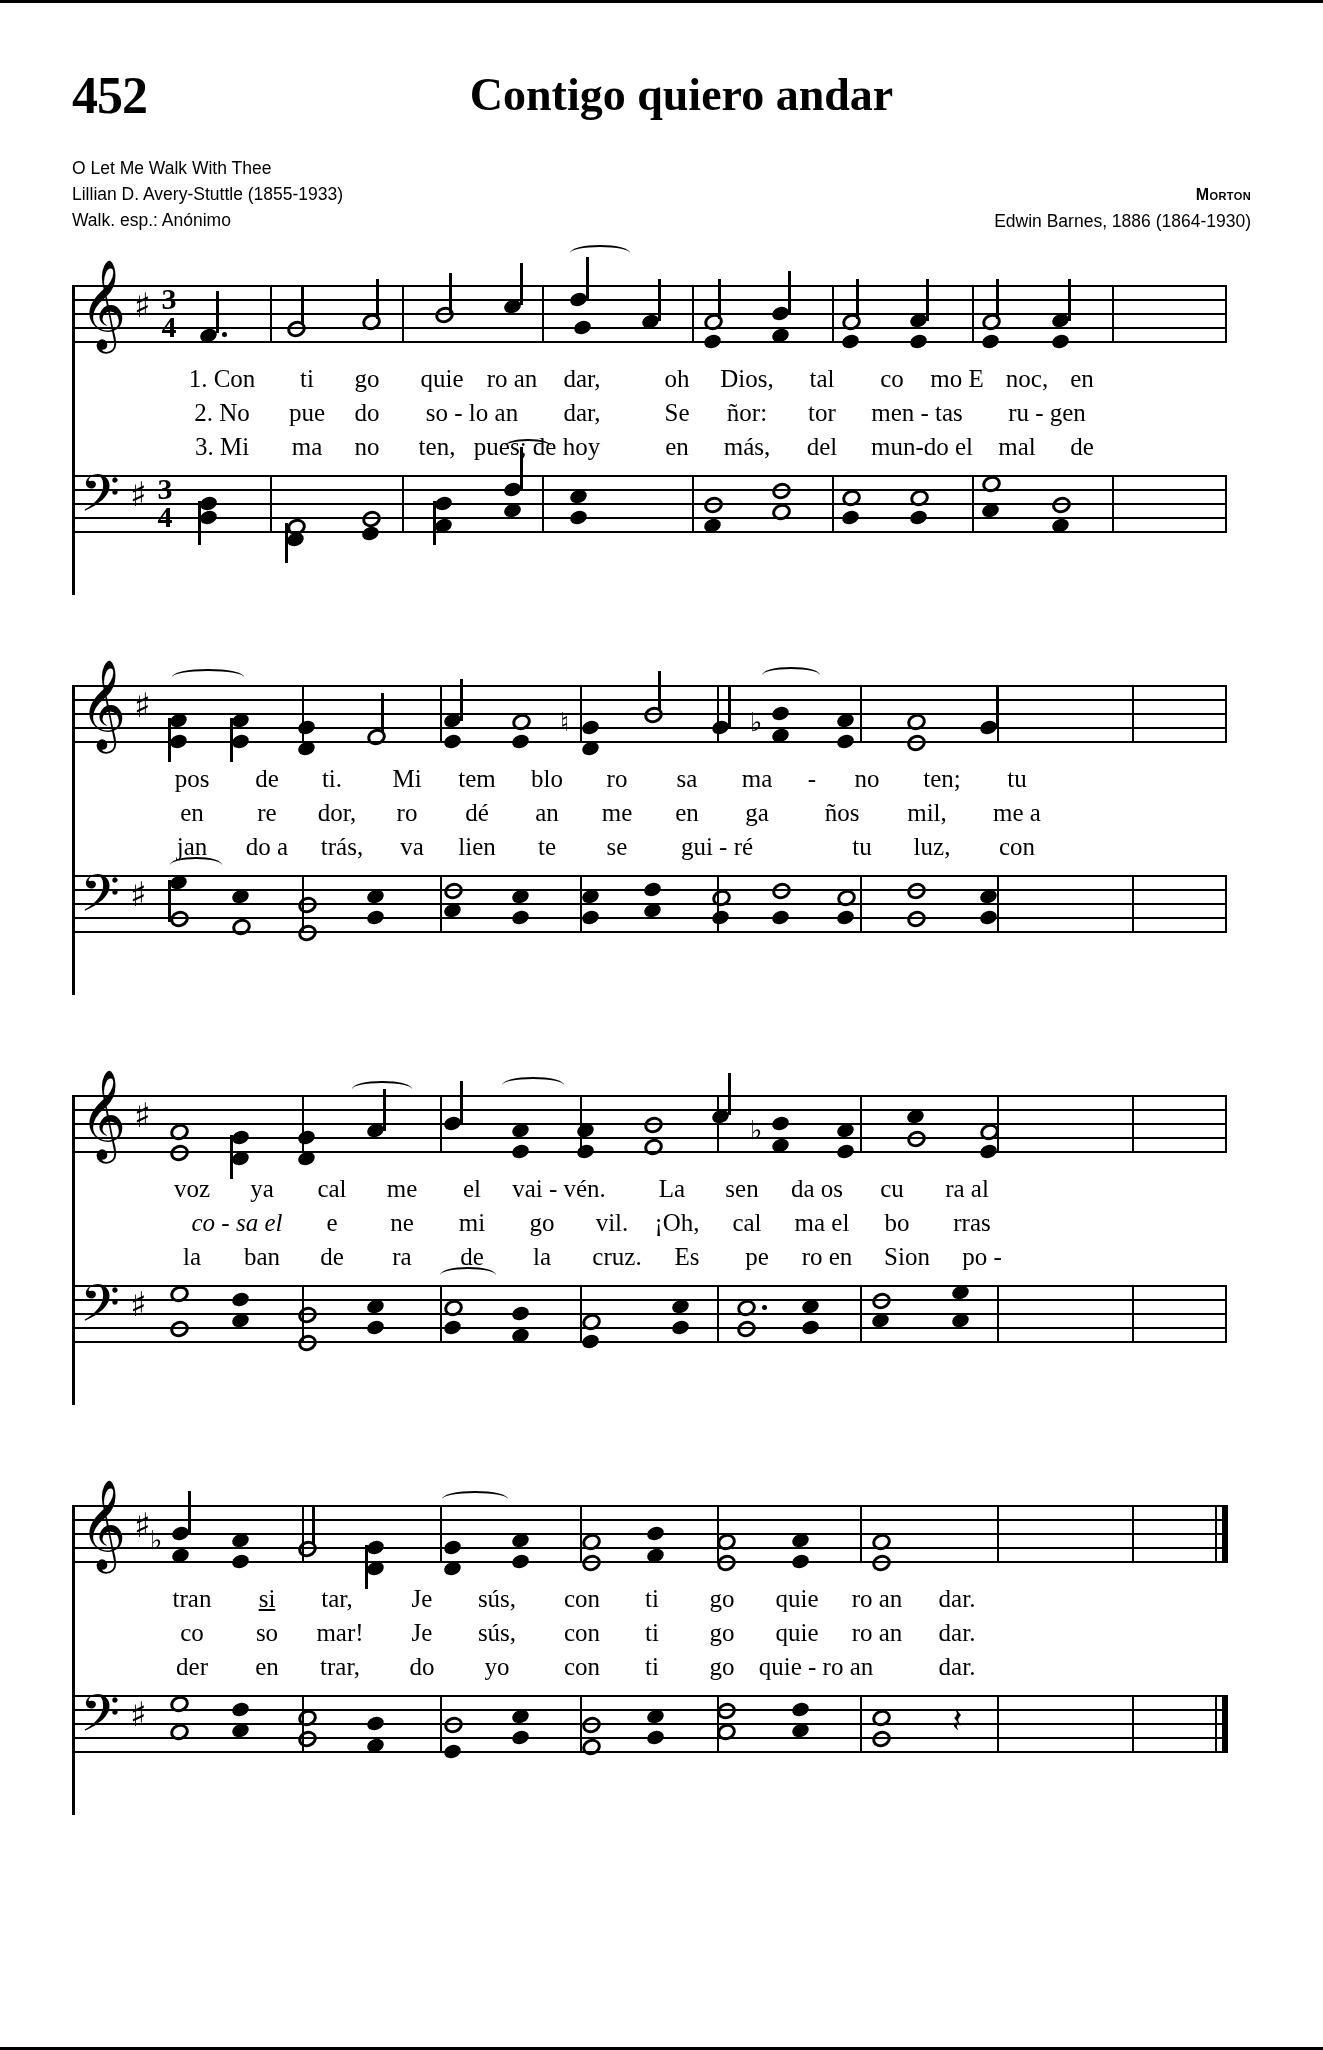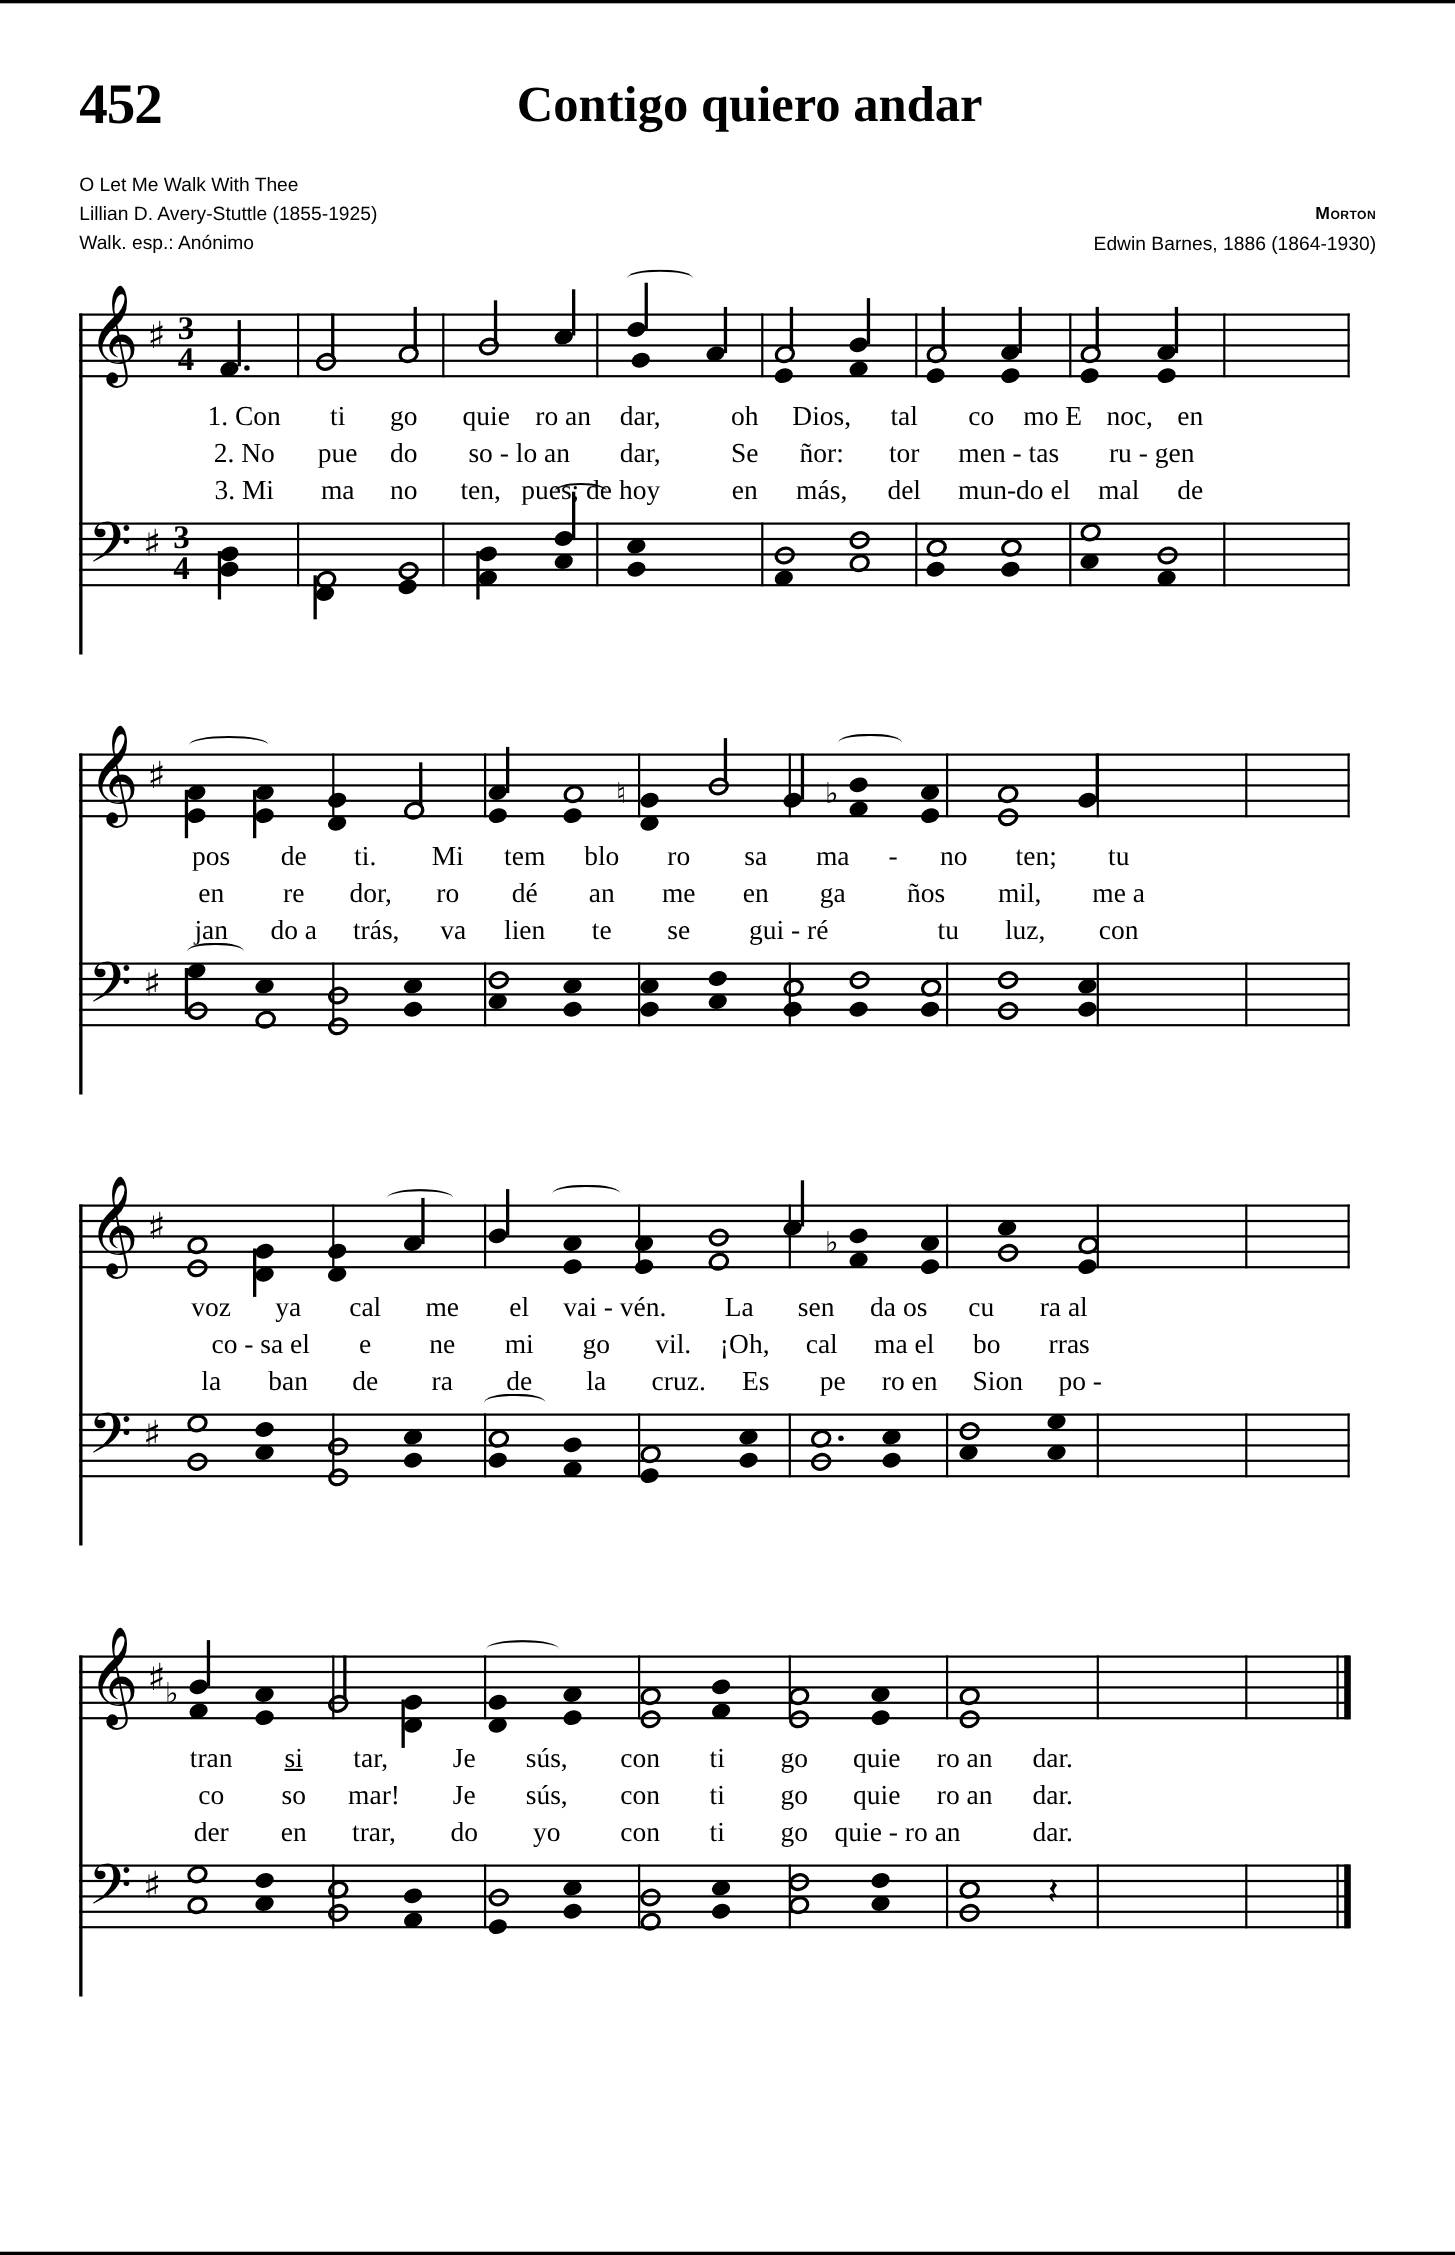--- a/index.html
+++ b/index.html
@@ -229,21 +229,21 @@
 <div class="page">
 
   <div class="frame-line frame-top"></div>
   <div class="frame-line frame-bottom"></div>
 
   <div class="header">
     <div class="hymn-number">452</div>
     <div class="hymn-title">Contigo quiero andar</div>
     <div class="credits-left">
       <div>O Let Me Walk With Thee</div>
-      <div>Lillian D. Avery-Stuttle (1855-1925)</div>
+      <div>Lillian D. Avery-Stuttle (1855-1933)</div>
       <div>Walk. esp.: Anónimo</div>
     </div>
     <div class="credits-right">
       <div class="tune-name">Morton</div>
       <div>Edwin Barnes, 1886 (1864-1930)</div>
     </div>
   </div>
 
   <div class="system" style="top:285px;height:320px;">
     <div class="sysbar" style="top:0px;height:310px;"></div>
@@ -670,21 +670,21 @@
           <span class="syl" style="left: 330px;">me</span>
           <span class="syl" style="left: 400px;">el</span>
           <span class="syl" style="left: 487px;">vai - vén.</span>
           <span class="syl" style="left: 600px;">La</span>
           <span class="syl" style="left: 670px;">sen</span>
           <span class="syl" style="left: 745px;">da os</span>
           <span class="syl" style="left: 820px;">cu</span>
           <span class="syl" style="left: 895px;">ra al</span>
         </div>
       <div class="lyric-line">
-          <span class="syl" style="left: 165px;">co - sa el</span>
+          <span class="syl" style="left: 165px; font-style: italic;">co - sa el</span>
           <span class="syl" style="left: 260px;">e</span>
           <span class="syl" style="left: 330px;">ne</span>
           <span class="syl" style="left: 400px;">mi</span>
           <span class="syl" style="left: 470px;">go</span>
           <span class="syl" style="left: 540px;">vil.</span>
           <span class="syl" style="left: 605px;">¡Oh,</span>
           <span class="syl" style="left: 675px;">cal</span>
           <span class="syl" style="left: 750px;">ma el</span>
           <span class="syl" style="left: 825px;">bo</span>
           <span class="syl" style="left: 900px;">rras</span>

